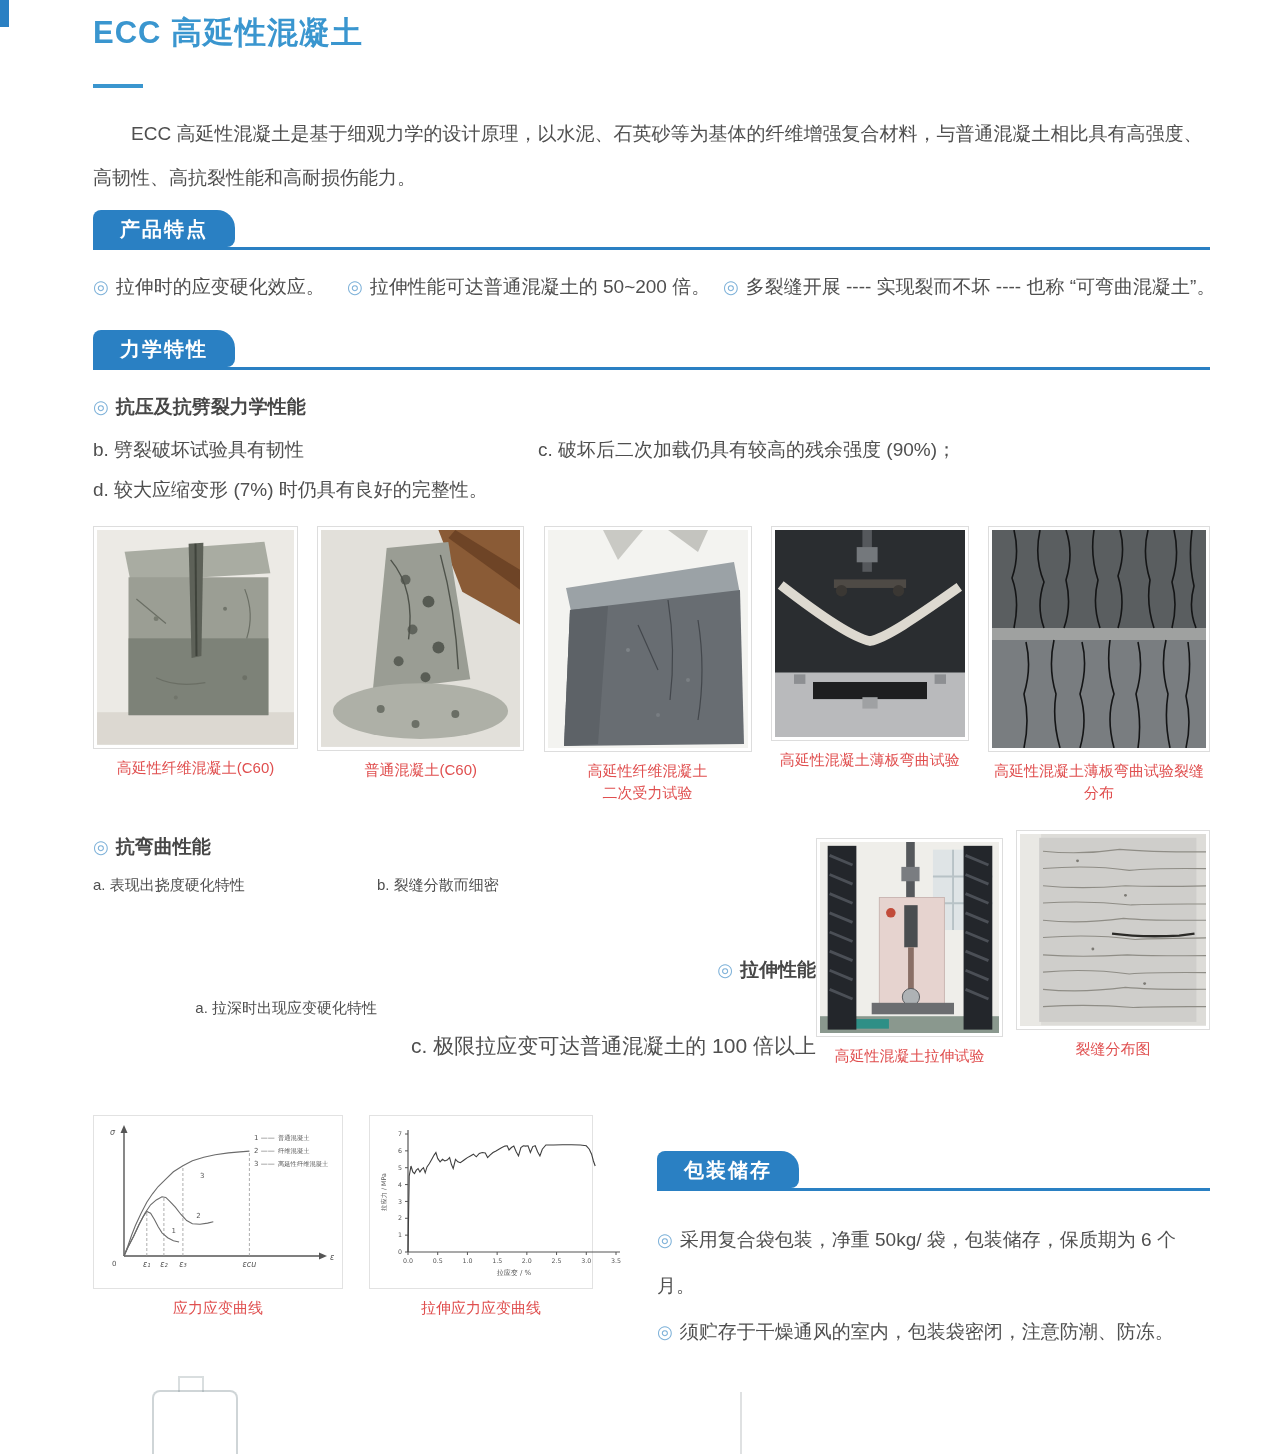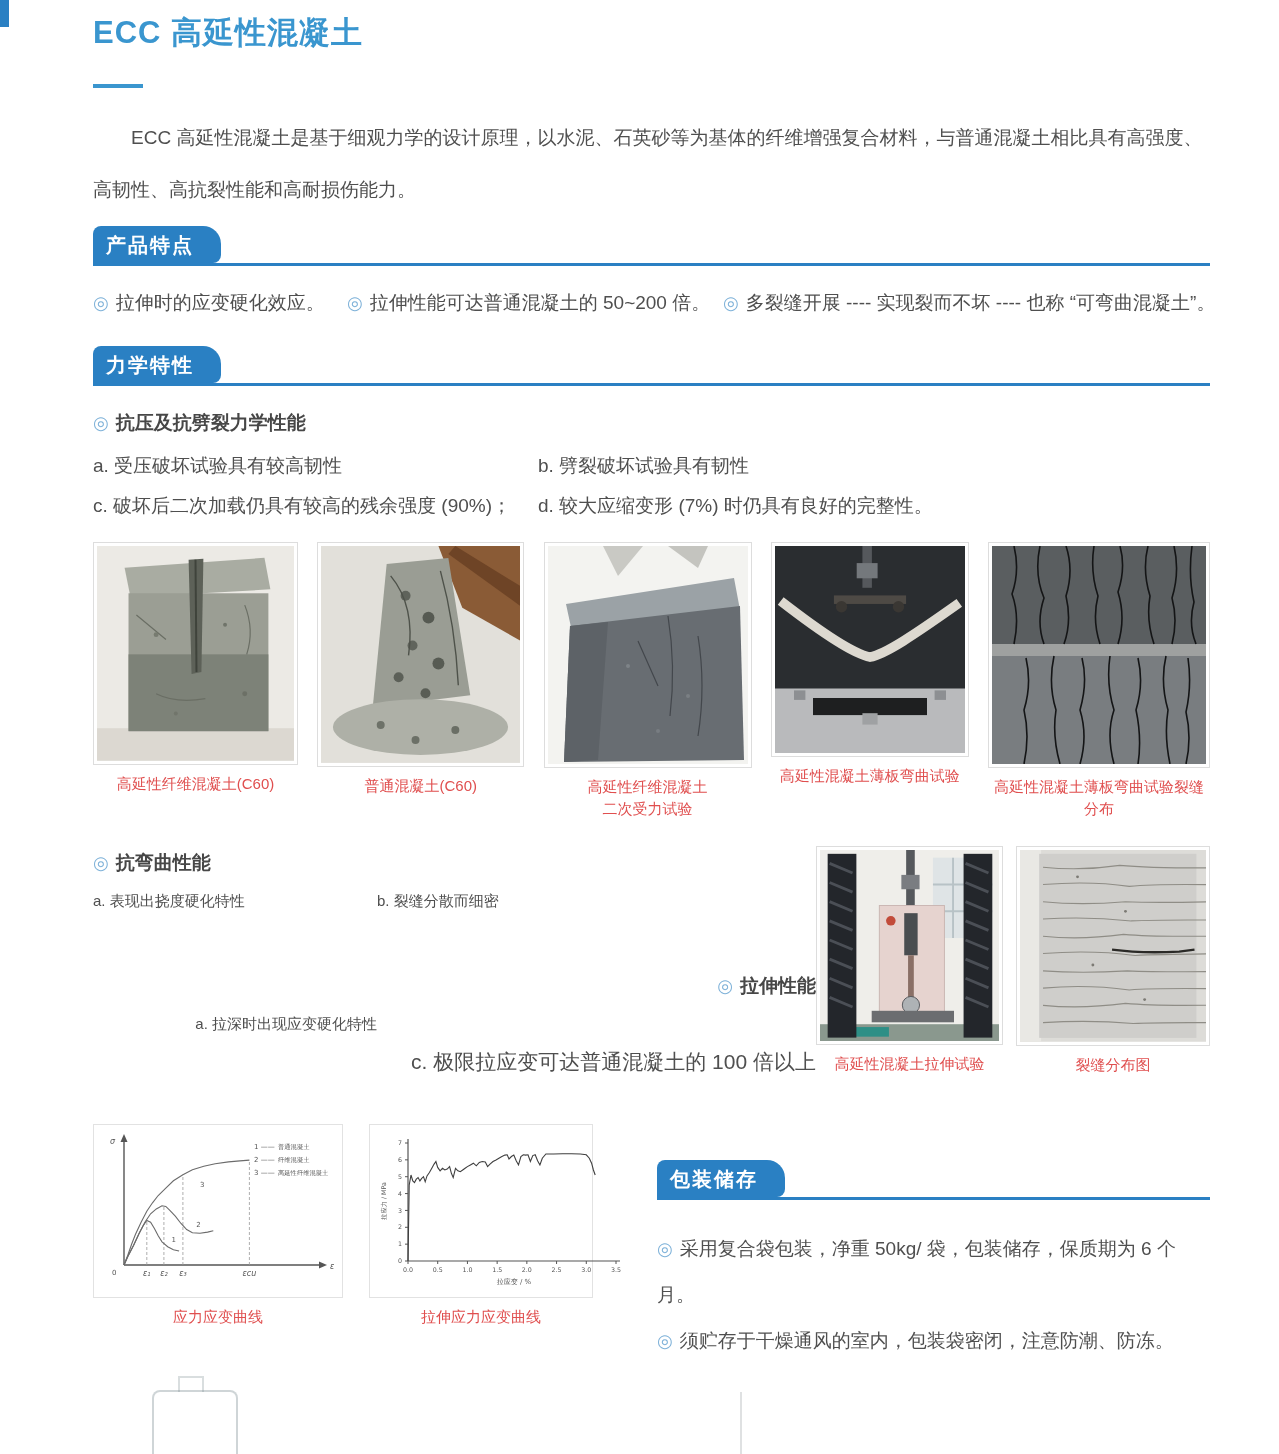--- a/index.html
+++ b/index.html
@@ -4,23 +4,23 @@
 <style>
   :root{
     --blue:#2a80c3; --title-blue:#3a96cf; --red:#e04f4f; --text:#4f4f4f; --icon:#7fb2d9;
   }
   *{box-sizing:border-box;margin:0;padding:0;}
   body{background:#fff;font-family:"Liberation Sans","DejaVu Sans",sans-serif;color:var(--text);}
   .page{position:relative;width:1279px;height:1454px;background:#fff;overflow:hidden;padding:12px 69px 0 93px;}
   .corner-sliver{position:absolute;left:0;top:0;width:9px;height:27px;background:var(--blue);}
   h1.title{color:var(--title-blue);font-size:31px;font-weight:bold;letter-spacing:1px;}
   .title-underline{width:50px;height:4px;background:var(--title-blue);margin-top:30px;}
-  p.intro{margin-top:24px;font-size:19px;line-height:52px;text-indent:2em;color:var(--text);}
+  p.intro{margin-top:24px;font-size:19px;line-height:44px;text-indent:2em;color:var(--text);}
   .banner-row{border-bottom:3px solid var(--blue);margin-top:0;line-height:0;}
-  .banner{display:inline-block;background:var(--blue);color:#fff;font-weight:bold;font-size:20px;line-height:1;padding:9px 27px 8px 13px;border-radius:8px 18px 8px 0;letter-spacing:2px;}
+  .banner{display:inline-block;background:var(--blue);color:#fff;font-weight:bold;font-size:20px;line-height:1;padding:9px 27px 8px 27px;border-radius:8px 18px 8px 0;letter-spacing:2px;}
   .bullet{font-size:19px;color:var(--text);white-space:nowrap;}
   .bullet .icon{color:var(--icon);margin-right:7px;font-size:18px;}
   .features-row{display:grid;grid-template-columns:254px 376px 1fr;margin-top:24px;}
   .subheading{margin-top:24px;font-size:19px;font-weight:bold;color:#474747;}
   .subheading .icon{color:var(--icon);font-weight:normal;margin-right:7px;font-size:18px;}
   .grid2{display:grid;grid-template-columns:445px 1fr;row-gap:12px;margin-top:16px;font-size:19px;line-height:28px;}
   .photo-row{display:flex;justify-content:space-between;margin-top:22px;}
   figure{text-align:center;}
   .photo{border:1px solid #ddd;background:#fff;padding:3px;}
   .photo svg{display:block;width:100%;height:auto;}
@@ -62,21 +62,20 @@
     <span class="bullet"><span class="icon">◎</span><span>拉伸时的应变硬化效应。</span></span>
     <span class="bullet"><span class="icon">◎</span><span>拉伸性能可达普通混凝土的 50~200 倍。</span></span>
     <span class="bullet"><span class="icon">◎</span><span>多裂缝开展 ---- 实现裂而不坏 ---- 也称 “可弯曲混凝土”。</span></span>
   </div>
 
   <div class="banner-row" style="margin-top:30px;">
     <span class="banner">力学特性</span>
   </div>
   <div class="subheading"><span class="icon">◎</span><span>抗压及抗劈裂力学性能</span></div>
   <div class="grid2">
-    <span>a. 受压破坏试验具有较高韧性</span>
     <span>b. 劈裂破坏试验具有韧性</span>
     <span>c. 破坏后二次加载仍具有较高的残余强度 (90%)；</span>
     <span>d. 较大应缩变形 (7%) 时仍具有良好的完整性。</span>
   </div>
 
   <div class="photo-row">
     <figure style="width:205px;">
       <div class="photo">
         <svg viewBox="0 0 200 218">
           <rect width="200" height="218" fill="#eceae5"></rect>
@@ -191,21 +190,21 @@
       </div>
       <div class="tension-block">
         <div class="subheading" style="margin-top:0;"><span class="icon">◎</span><span>拉伸性能</span></div>
         <div class="grid2b">
           <span>a. 拉深时出现应变硬化特性</span>
         </div>
         <div class="tension-c">c. 极限拉应变可达普通混凝土的 100 倍以上</div>
       </div>
     </div>
     <div class="mid-right">
-      <figure style="width:187px;">
+      <figure style="width:187px;margin-top:8px;">
         <div class="photo">
           <svg viewBox="0 0 187 200">
             <rect width="187" height="200" fill="#efeeea"></rect>
             <rect x="118" y="8" width="62" height="84" fill="#dfe4e6"></rect>
             <path d="M118,36 h62 M118,64 h62 M139,8 v84 M160,8 v84" stroke="#b8c2c6" stroke-width="2" fill="none"></path>
             <rect y="182" width="187" height="18" fill="#8a988e"></rect>
             <rect x="28" y="185" width="44" height="10" fill="#2e8f86"></rect>
             <rect x="8" y="4" width="30" height="192" fill="#23262b"></rect>
             <rect x="150" y="4" width="30" height="192" fill="#23262b"></rect>
             <path d="M10,14 l24,10 M10,34 l24,10 M10,54 l24,10 M10,74 l24,10 M10,94 l24,10 M10,114 l24,10 M10,134 l24,10 M10,154 l24,10 M152,14 l24,10 M152,34 l24,10 M152,54 l24,10 M152,74 l24,10 M152,94 l24,10 M152,114 l24,10 M152,134 l24,10 M152,154 l24,10" stroke="#4b4f56" stroke-width="3"></path>

